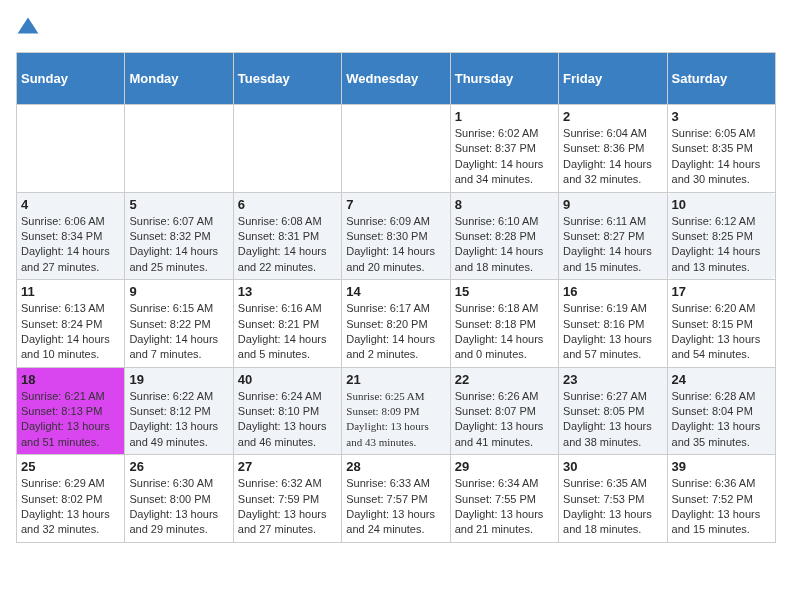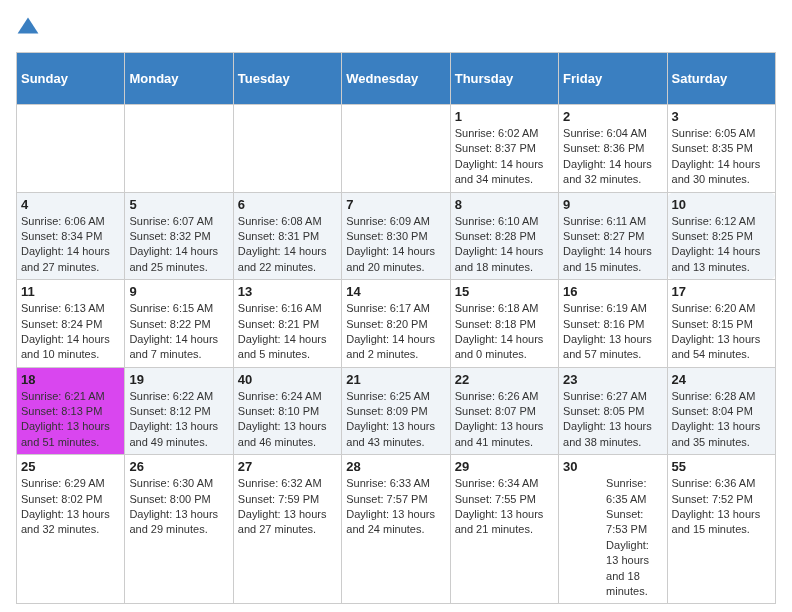--- a/index.html
+++ b/index.html
@@ -266,21 +266,21 @@
         </td>
         <td style="background: rgb(240, 244, 248);">
           <span class="day-number">40</span>
           <div class="day-info" style="white-space: pre-line;">Sunrise: 6:24 AM
 Sunset: 8:10 PM
 Daylight: 13 hours
 and 46 minutes.</div>
         </td>
         <td style="background: rgb(240, 244, 248);">
           <span class="day-number">21</span>
-          <div class="day-info" style="white-space: pre-line;">Sunrise: 6:25 AM
+          <div class="day-info" style="white-space: pre-line; font-family: Liberation Serif, serif;">Sunrise: 6:25 AM
 Sunset: 8:09 PM
 Daylight: 13 hours
 and 43 minutes.</div>
         </td>
         <td style="background: rgb(240, 244, 248);">
           <span class="day-number">22</span>
           <div class="day-info" style="white-space: pre-line;">Sunrise: 6:26 AM
 Sunset: 8:07 PM
 Daylight: 13 hours
 and 41 minutes.</div>
@@ -331,27 +331,27 @@
         </td>
         <td>
           <span class="day-number">29</span>
           <div class="day-info" style="white-space: pre-line;">Sunrise: 6:34 AM
 Sunset: 7:55 PM
 Daylight: 13 hours
 and 21 minutes.</div>
         </td>
         <td>
           <span class="day-number">30</span>
-          <div class="day-info" style="white-space: pre-line; margin-left: 43px;">Sunrise: 6:35 AM
+          <div class="day-info" style="white-space: pre-line;">Sunrise: 6:35 AM
 Sunset: 7:53 PM
 Daylight: 13 hours
 and 18 minutes.</div>
         </td>
         <td>
-          <span class="day-number">55</span>
+          <span class="day-number">39</span>
           <div class="day-info" style="white-space: pre-line;">Sunrise: 6:36 AM
 Sunset: 7:52 PM
 Daylight: 13 hours
 and 15 minutes.</div>
         </td>
       </tr>
     </tbody>
 </table>
 
 </body></html>

